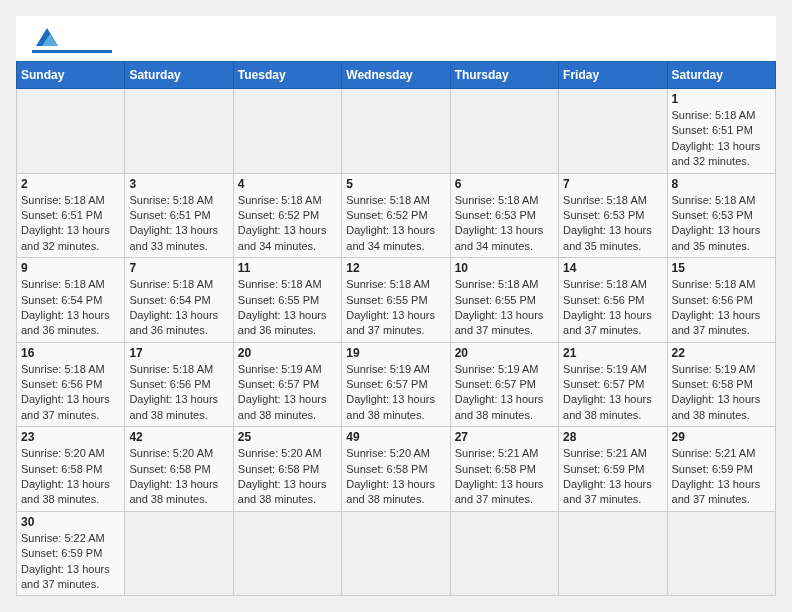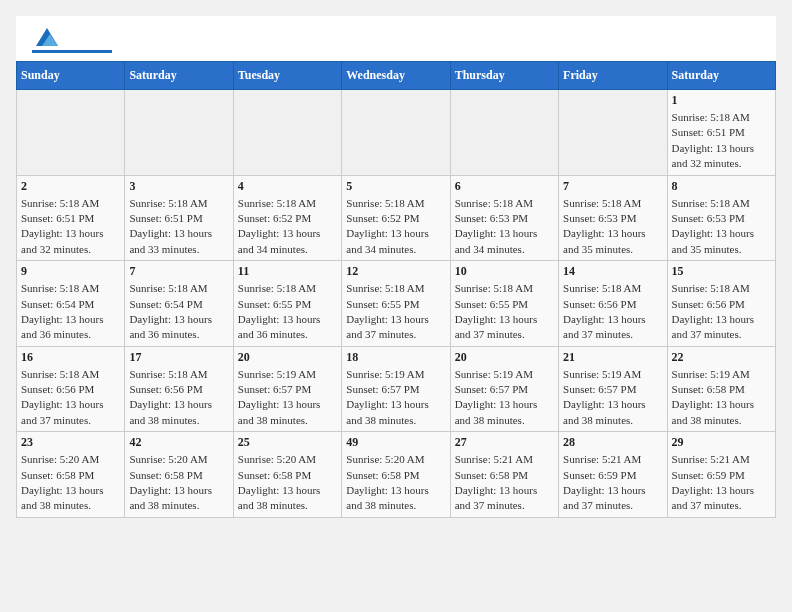--- a/index.html
+++ b/index.html
@@ -43,21 +43,20 @@
       font-weight: bold;
       color: #222;
     }
     .title-sub {
       font-size: 14px;
       color: #444;
     }
     .calendar {
       width: 100%;
       border-collapse: collapse;
-      font-family: Liberation Serif, serif;
     }
     .calendar thead th {
       background: #2a6fc9;
       color: #fff;
       font-size: 12px;
       font-weight: bold;
       padding: 6px 4px;
       text-align: left;
       border: 1px solid #1a5faa;
     }
@@ -274,21 +273,21 @@
       </td>
           <td>
         <span class="day-number">20</span>
         <div class="day-info">
           <span>Sunrise: 5:19 AM</span><br>
           <span>Sunset: 6:57 PM</span><br>
           <span>Daylight: 13 hours and 38 minutes.</span>
         </div>
       </td>
           <td>
-        <span class="day-number">18</span>
+        <span class="day-number">19</span>
         <div class="day-info">
           <span>Sunrise: 5:19 AM</span><br>
           <span>Sunset: 6:57 PM</span><br>
           <span>Daylight: 13 hours and 38 minutes.</span>
         </div>
       </td>
           <td>
         <span class="day-number">20</span>
         <div class="day-info">
           <span>Sunrise: 5:19 AM</span><br>
@@ -363,16 +362,32 @@
         </div>
       </td>
           <td>
         <span class="day-number">29</span>
         <div class="day-info">
           <span>Sunrise: 5:21 AM</span><br>
           <span>Sunset: 6:59 PM</span><br>
           <span>Daylight: 13 hours and 37 minutes.</span>
         </div>
       </td>
+        </tr>
+        <tr>
+          <td>
+        <span class="day-number">30</span>
+        <div class="day-info">
+          <span>Sunrise: 5:22 AM</span><br>
+          <span>Sunset: 6:59 PM</span><br>
+          <span>Daylight: 13 hours and 37 minutes.</span>
+        </div>
+      </td>
+          <td class="empty"></td>
+          <td class="empty"></td>
+          <td class="empty"></td>
+          <td class="empty"></td>
+          <td class="empty"></td>
+          <td class="empty"></td>
         </tr>
       </tbody>
   </table>
 </div>
 
 </body></html>

